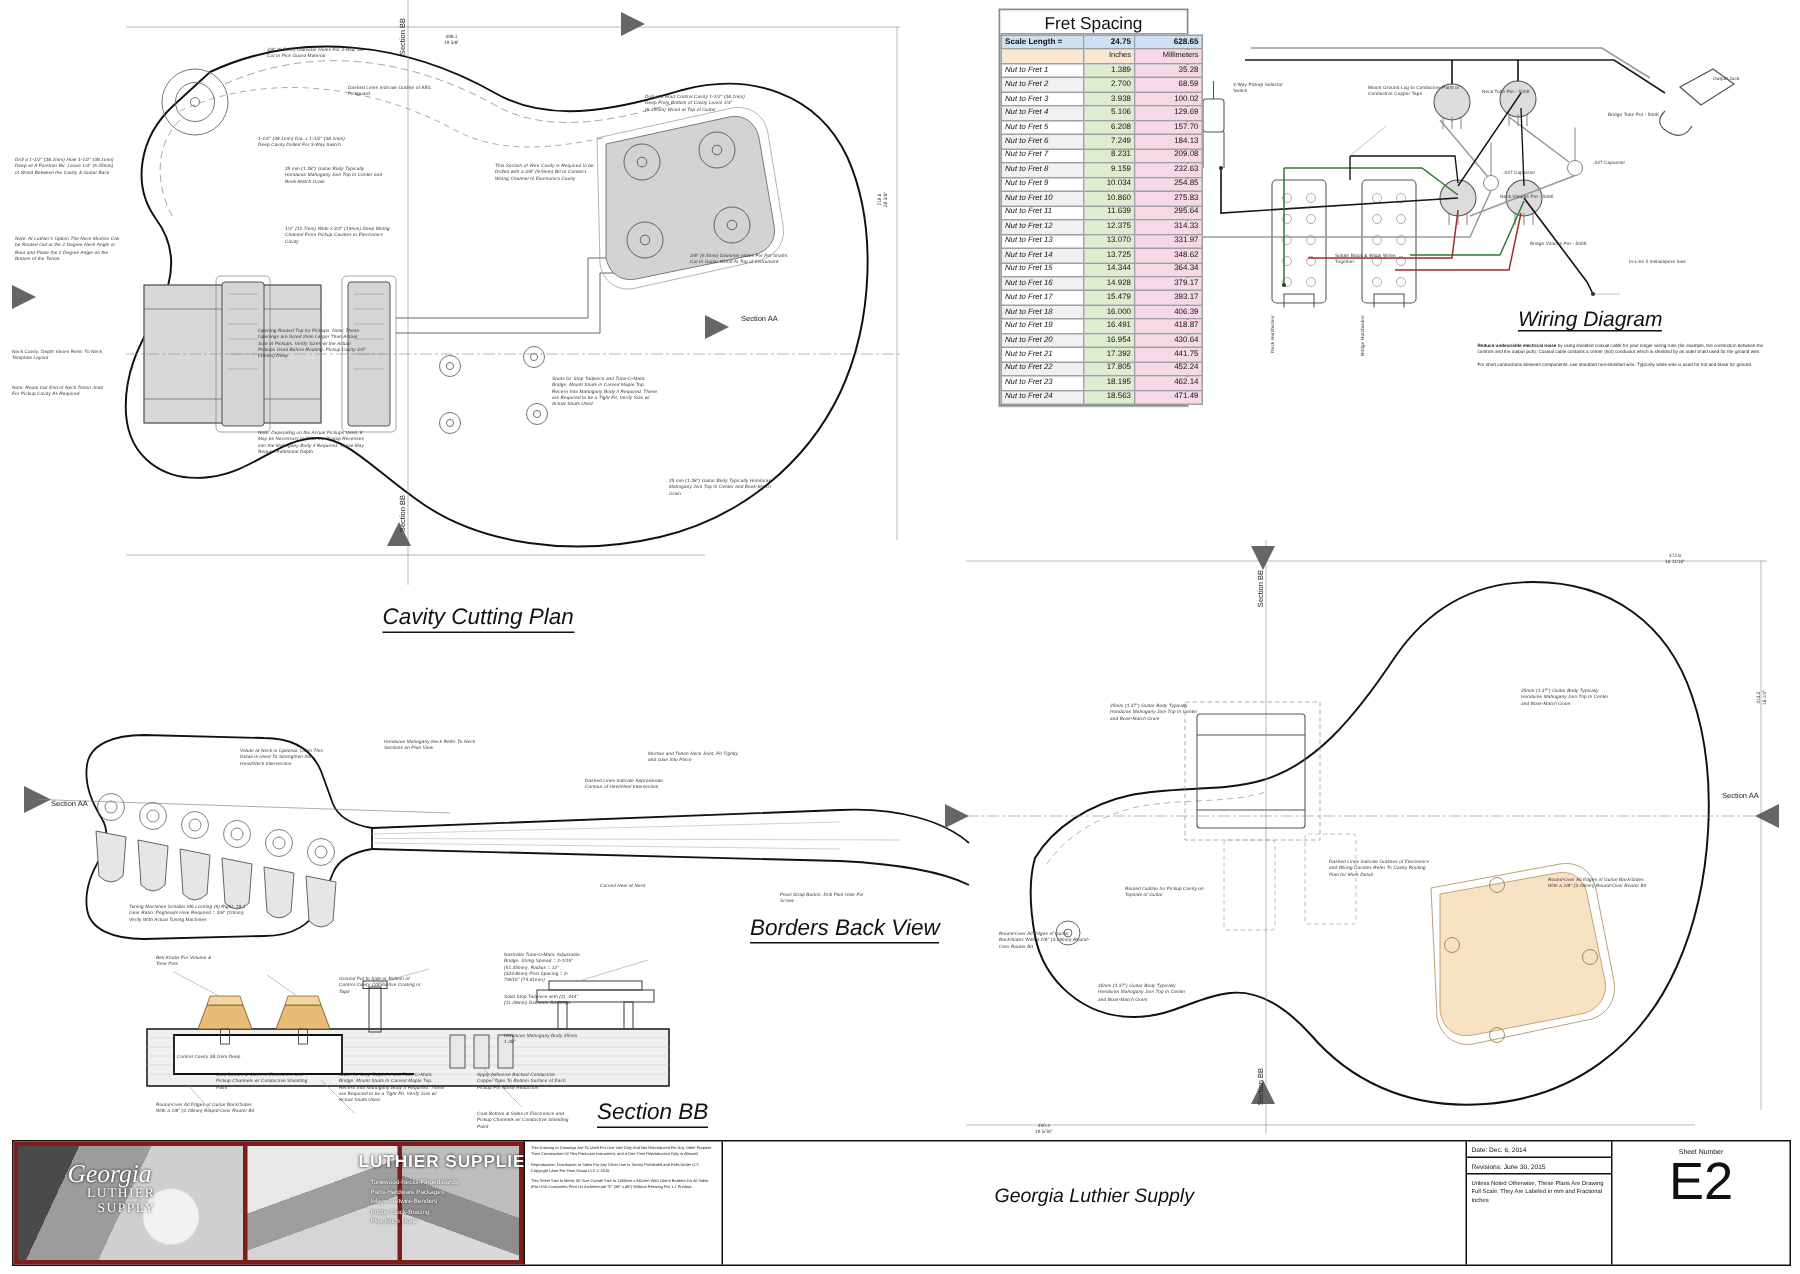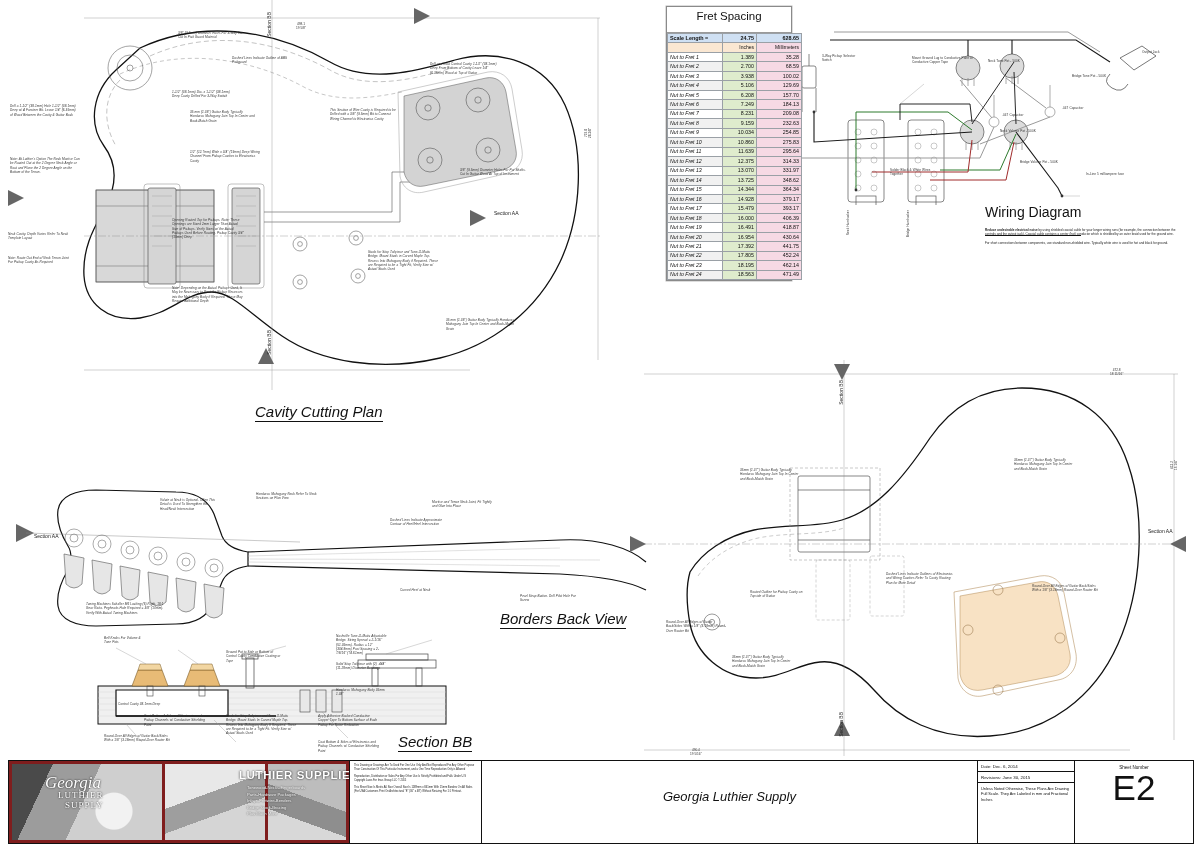--- a/index.html
+++ b/index.html
@@ -10,36 +10,36 @@
   .abs{position:absolute;}
   .note{position:absolute;font-size:3.1px;line-height:1.38;color:#333;font-family:"Liberation Sans",sans-serif;letter-spacing:.1px;}
   .note.i{font-style:italic;}
   .dim{position:absolute;font-size:3.2px;color:#333;line-height:1.25;text-align:center;font-family:"Liberation Sans",sans-serif;}
   .vert{writing-mode:vertical-rl;transform:rotate(180deg);}
   .viewtitle{position:absolute;font-family:"Liberation Sans",sans-serif;font-style:italic;font-size:15px;color:#111;border-bottom:1.4px solid #111;padding-bottom:1px;white-space:nowrap;}
   .secmark{position:absolute;font-size:5px;font-family:"Liberation Sans",sans-serif;color:#222;white-space:nowrap;}
 
   
   .fret-wrap{position:absolute;left:666px;top:6px;width:124px;border:1px solid #8a8a8a;background:#fff;box-shadow:0 0 0 .5px #bbb;}
-  .fret-title{text-align:center;font-size:11.5px;padding:3px 0 10px;background:#fff;border-bottom:1px solid #9a9a9a;color:#111;}
+  .fret-title{text-align:center;font-size:11.5px;padding:3px 0 0;background:#fff;border-bottom:1px solid #9a9a9a;color:#111;}
   table.fret{border-collapse:collapse;width:100%;font-size:5.3px;table-layout:fixed;}
   table.fret td{border:.5px solid #9aa0a6;padding:.7px 2px;height:7.1px;line-height:7.1px;white-space:nowrap;overflow:hidden;}
   td.lbl{width:50px;font-style:italic;text-align:left;color:#111;font-size:5.2px;}
   td.inch{width:29px;text-align:right;background:#dfeccd;color:#111;}
   td.mm{width:40px;text-align:right;background:#f6d9e4;color:#111;}
   tr.scale td{background:#cfe0f3;font-weight:bold;font-size:5.4px;}
   tr.scale td.lbl{text-align:left;font-style:normal;}
   tr.scale td.inch,tr.scale td.mm{text-align:right;background:#cfe0f3;}
   tr.units td.lbl{background:#fae7d2;}
   tr.units td.inch{background:#fae7d2;text-align:right;font-size:5px;}
   tr.units td.mm{background:#f6d9e4;text-align:right;font-size:5px;}
   tr.alt td.lbl{background:#f1f1f1;}
 
   
-  .wd-title{position:absolute;left:985px;top:204px;font-size:14px;border-bottom:1.2px solid #111;padding-bottom:15px;}
+  .wd-title{position:absolute;left:1012px;top:204px;font-style:italic;font-size:14px;border-bottom:1.2px solid #111;padding-bottom:0;}
   .wd-note{position:absolute;left:985px;top:228px;width:200px;font-size:3.1px;line-height:1.42;color:#222;}
   .wd-note b{font-weight:bold;}
   .wd-note p{margin:0 0 4px 0;}
 
   
   .titleblock{position:absolute;left:8px;top:760px;width:1184px;height:82px;border:1.4px solid #111;background:#fff;display:flex;}
   .tb-banner{width:340px;height:100%;border-right:1.2px solid #111;position:relative;overflow:hidden;background:#7f1d1d;}
   .tb-copy{width:132px;border-right:1.2px solid #111;padding:3px 4px;box-sizing:border-box;}
   .tb-copy p{margin:0 0 3.5px 0;font-size:2.65px;line-height:1.42;color:#222;}
   .tb-main{flex:1;display:flex;flex-direction:column;align-items:center;justify-content:center;border-right:1.2px solid #111;}

